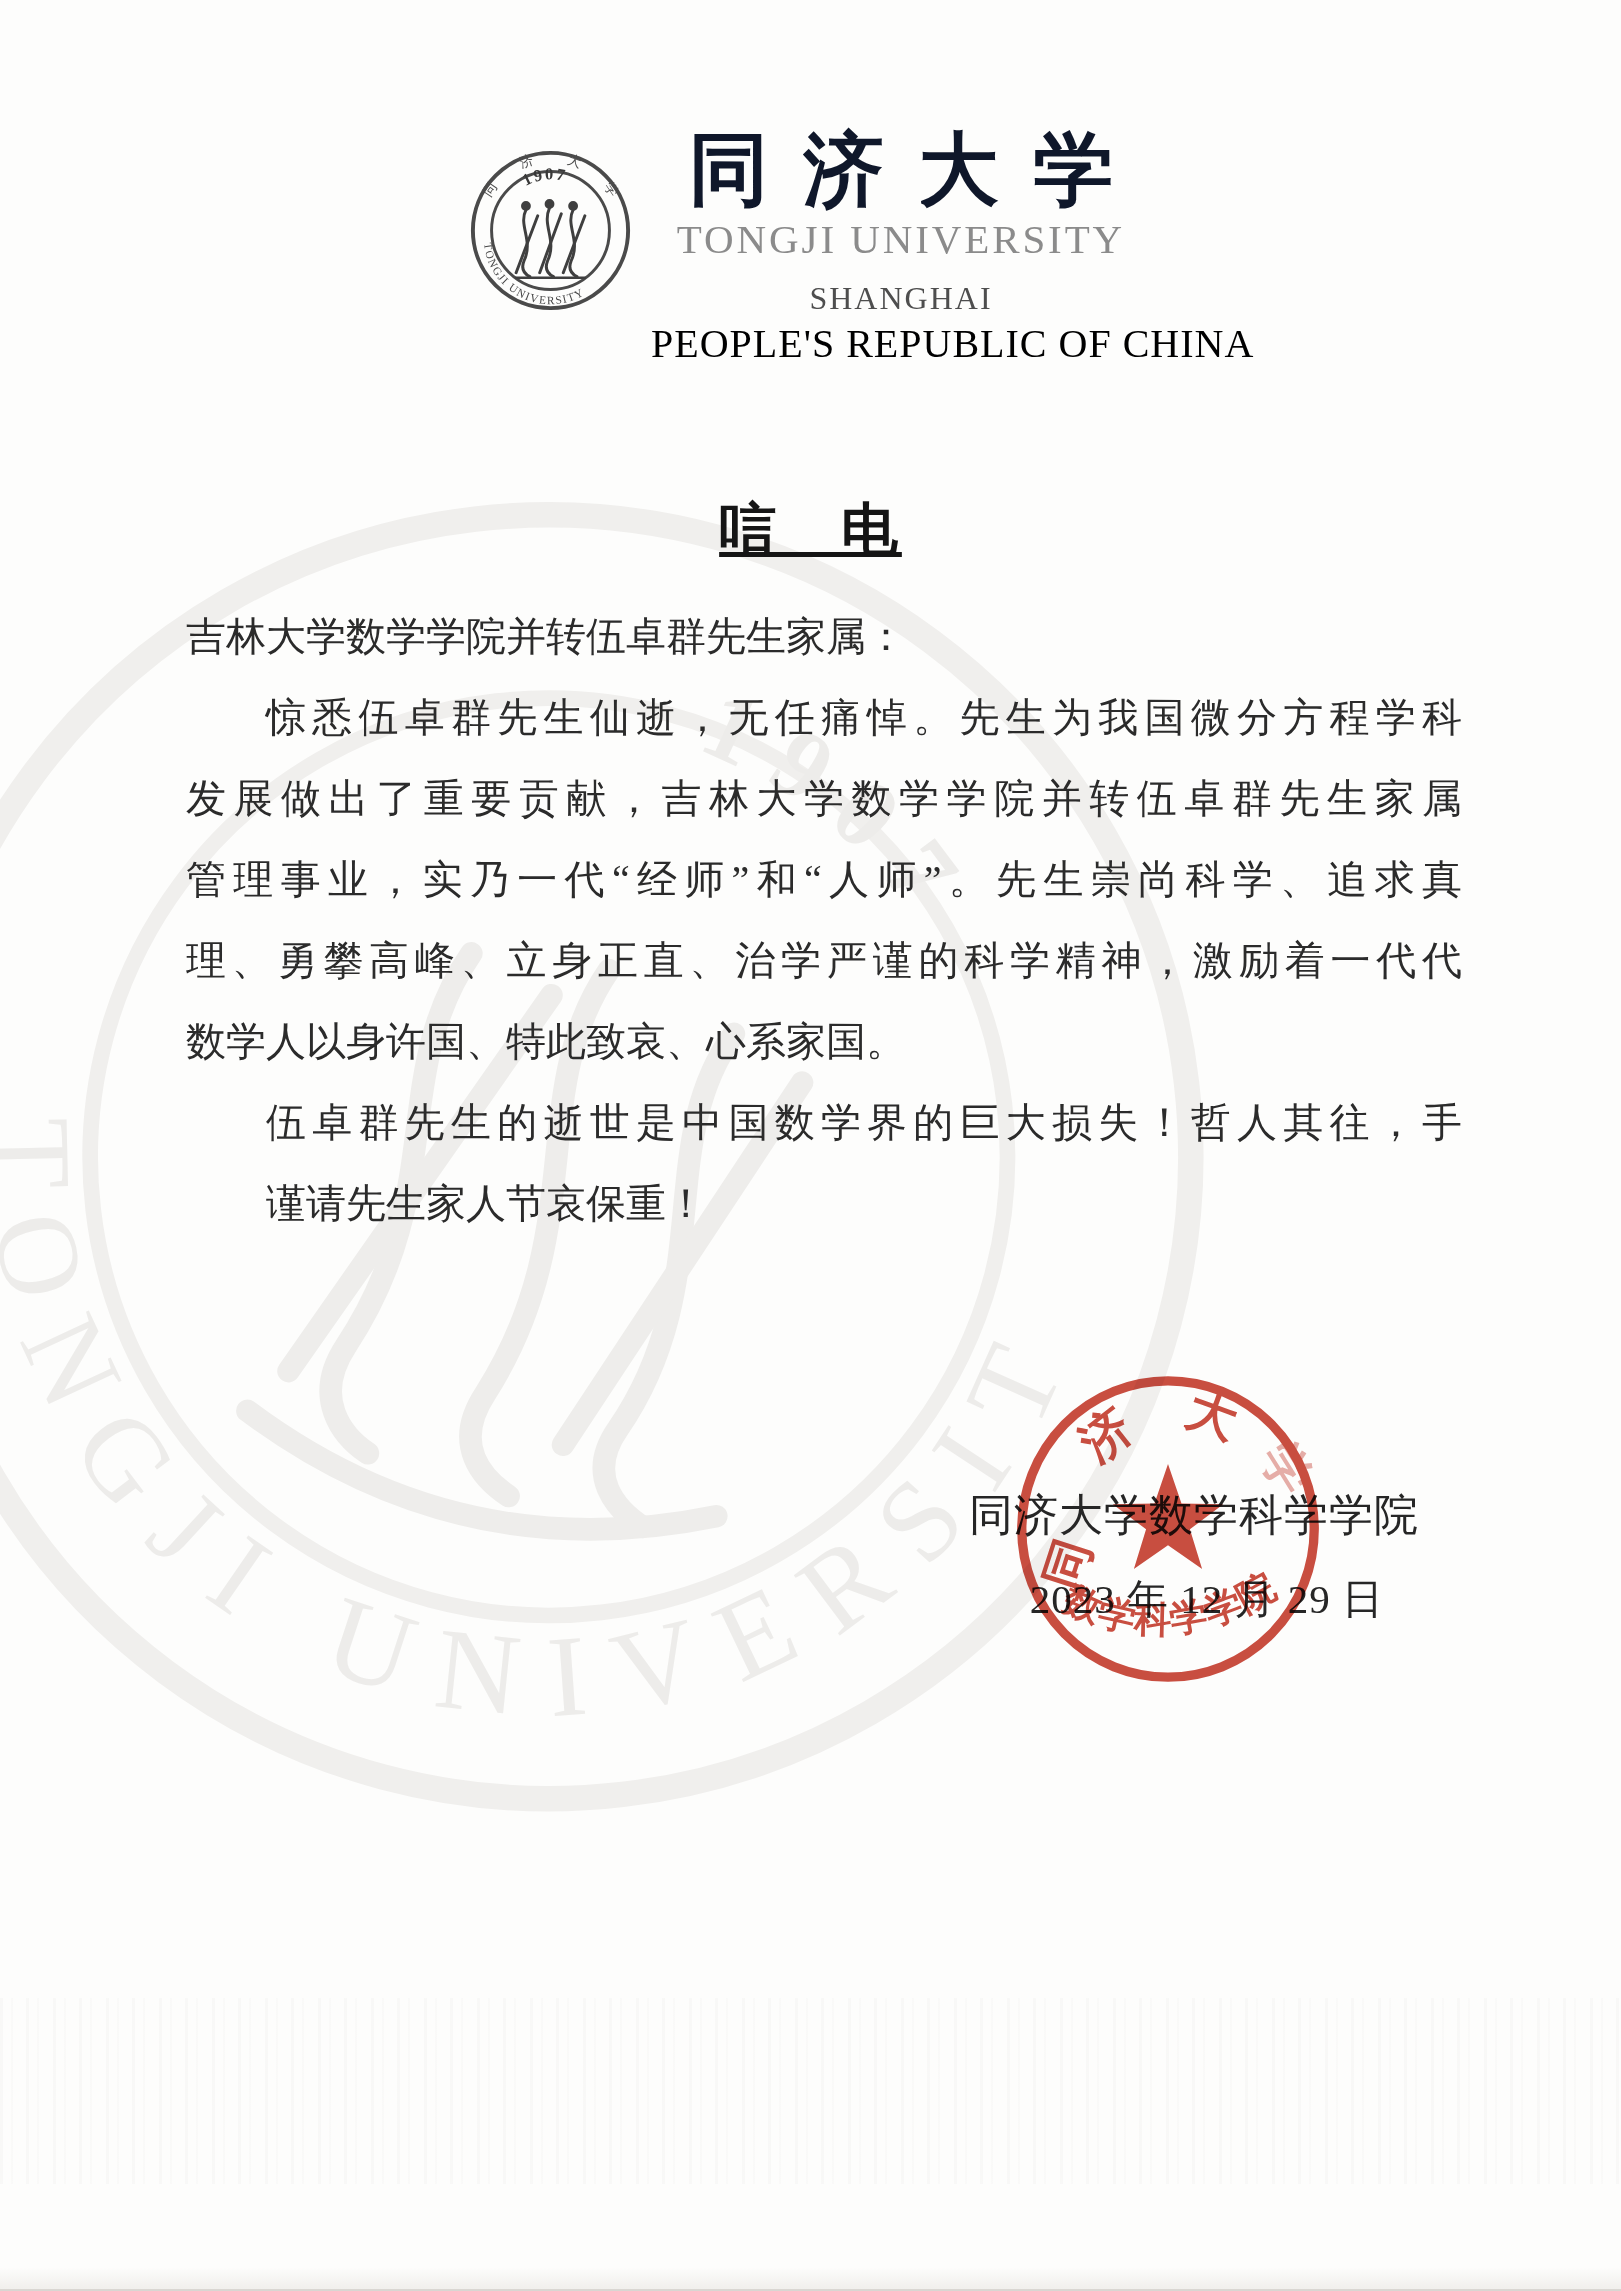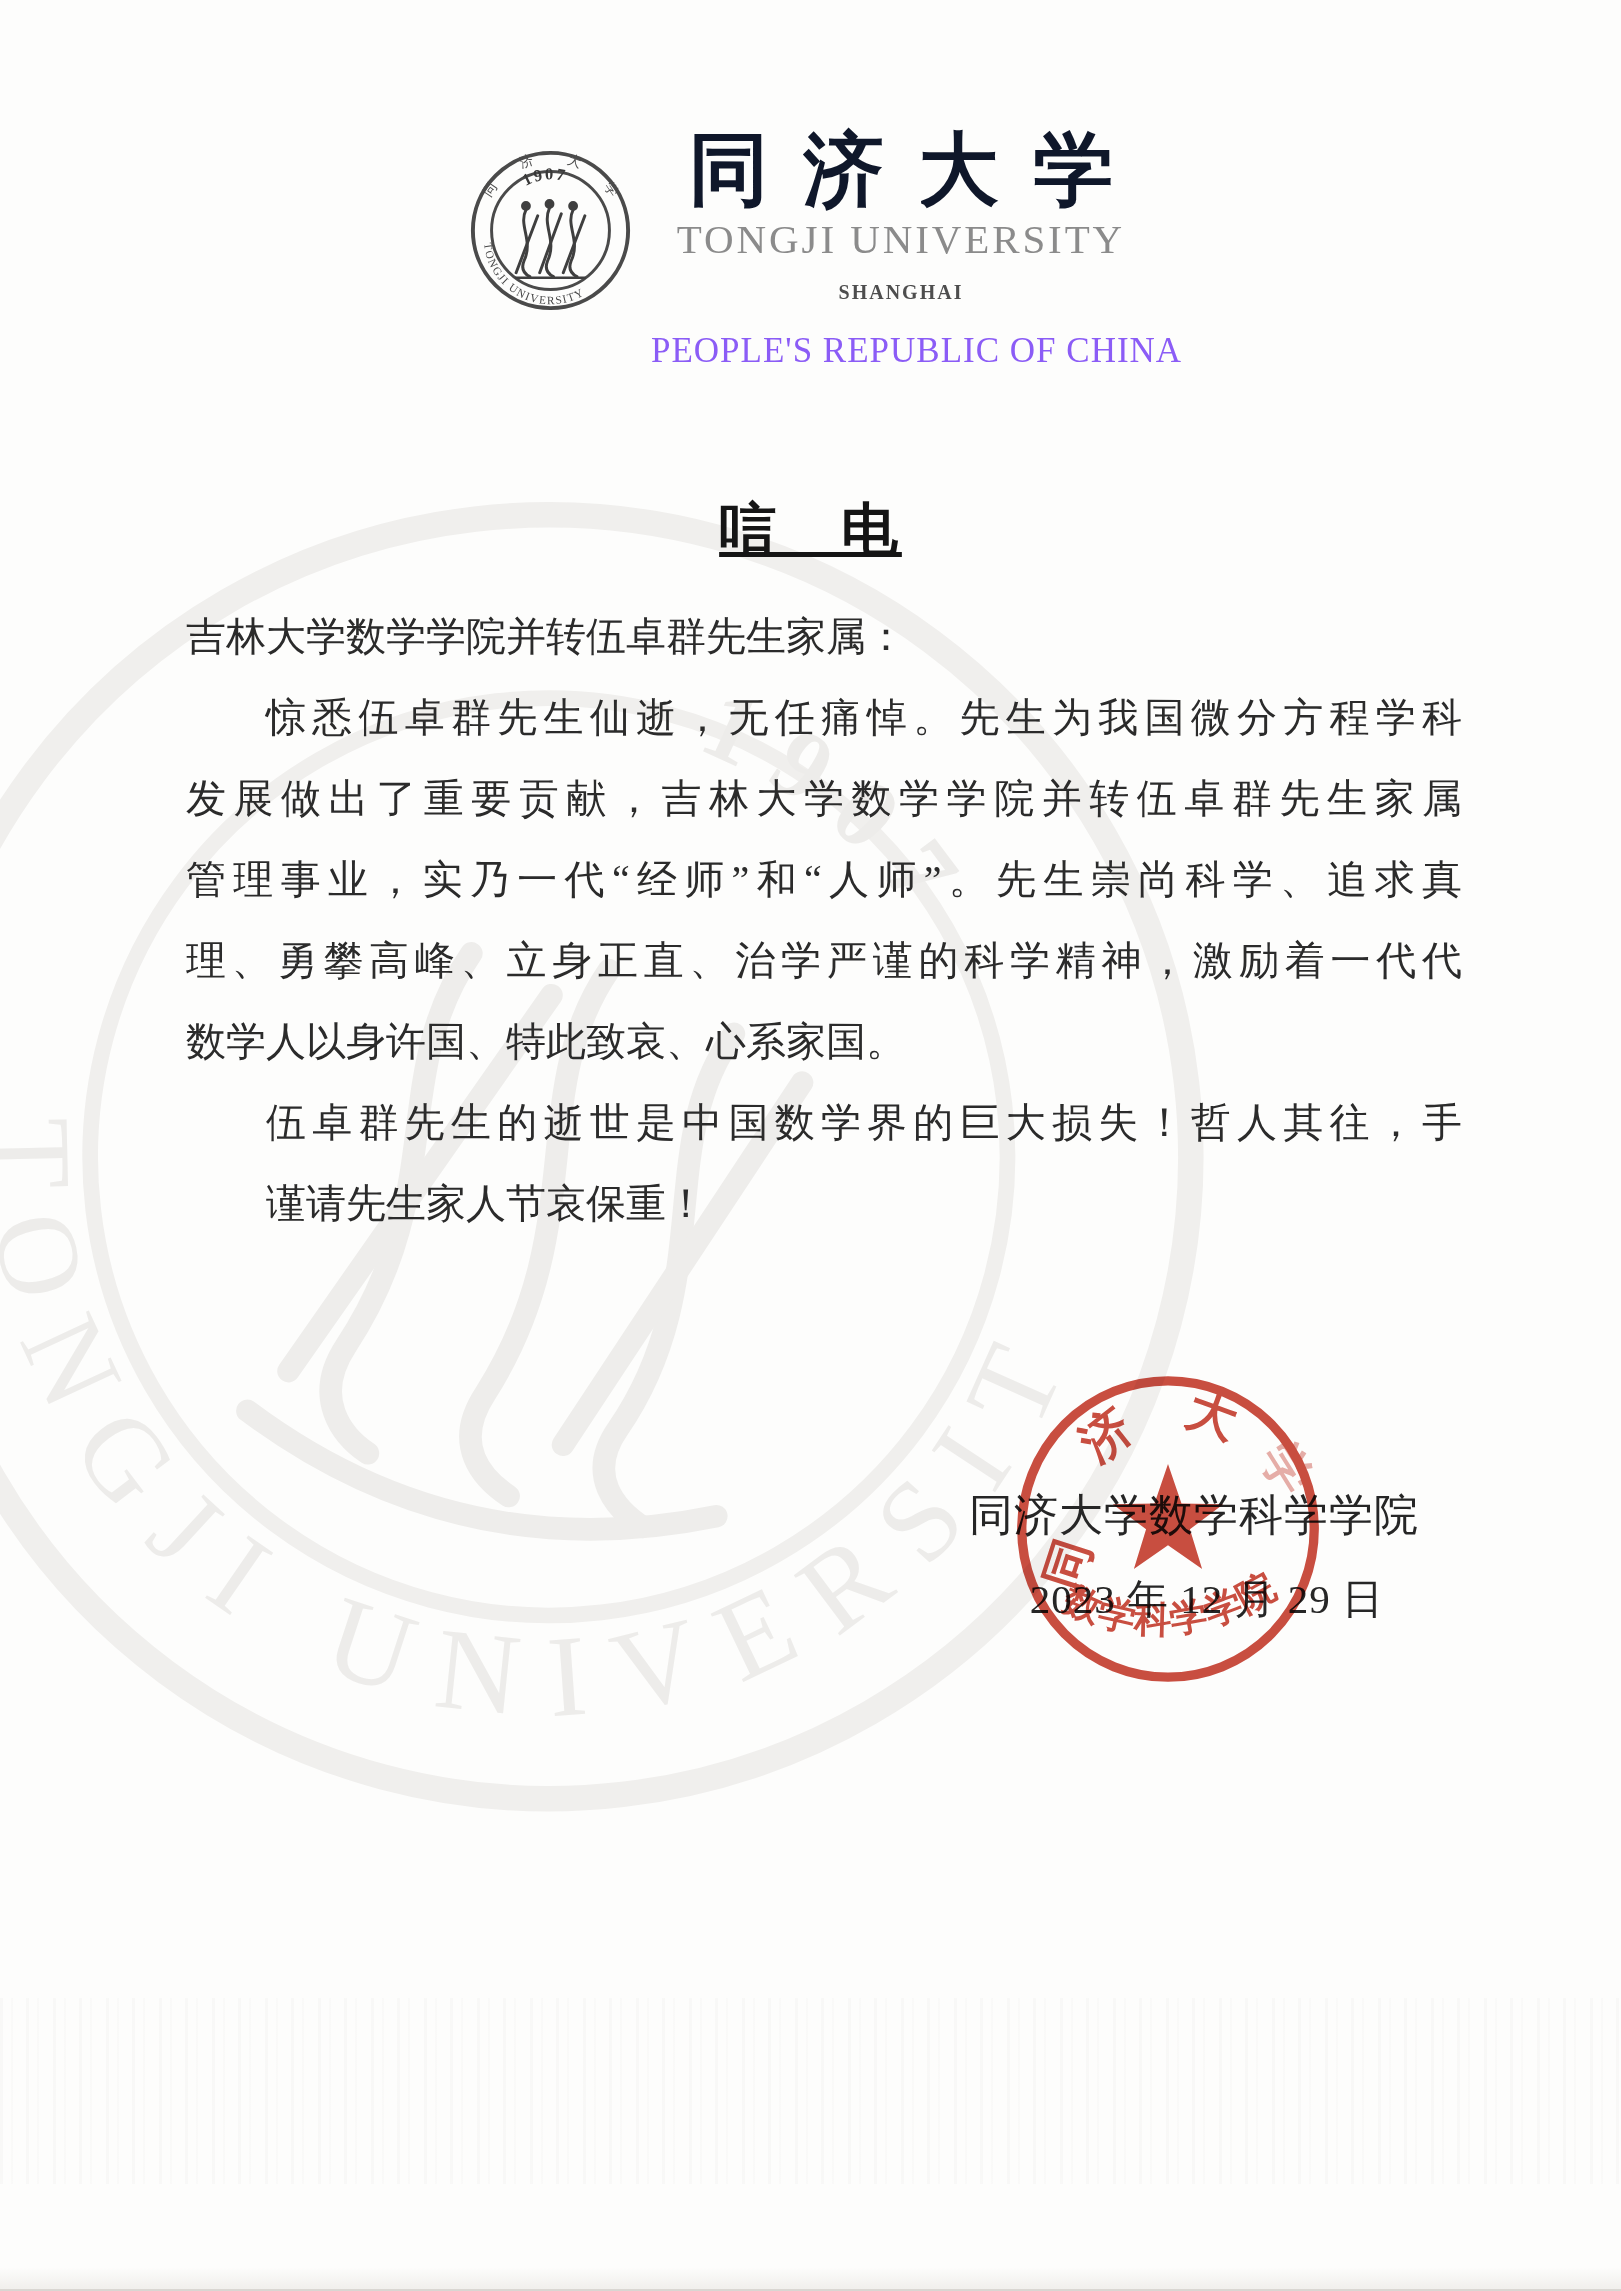--- a/index.html
+++ b/index.html
@@ -22,22 +22,22 @@
   }
   .uni-cn{
     font-size:80px;font-weight:700;color:#0f172a;
     letter-spacing:35px;text-indent:35px;line-height:90px;
     white-space:nowrap;
   }
   .uni-en{
     font-size:41px;color:#8b8b8b;letter-spacing:2.9px;line-height:45px;margin-top:2px;
     white-space:nowrap;
   }
-  .uni-city{font-size:20px;color:#4e4e4e;letter-spacing:2px;line-height:37px;margin-top:12px;font-weight:bold;}
-  .uni-country{font-size:35px;color:#8b5cf6;letter-spacing:1px;line-height:39px;margin-top:20px;white-space:nowrap;}
+  .uni-city{font-size:32px;color:#4e4e4e;letter-spacing:2px;line-height:37px;margin-top:18px;}
+  .uni-country{font-size:40px;color:#000000;letter-spacing:1px;line-height:39px;margin-top:7px;white-space:nowrap;}
   
   .title{
     position:absolute;left:0;top:492px;width:1621px;
     text-align:center;font-size:57px;font-weight:700;color:#151515;
     letter-spacing:3.9px;
     text-decoration:underline;
   }
   
   .body{position:absolute;left:186px;top:596px;width:1276px;}
   .line{

